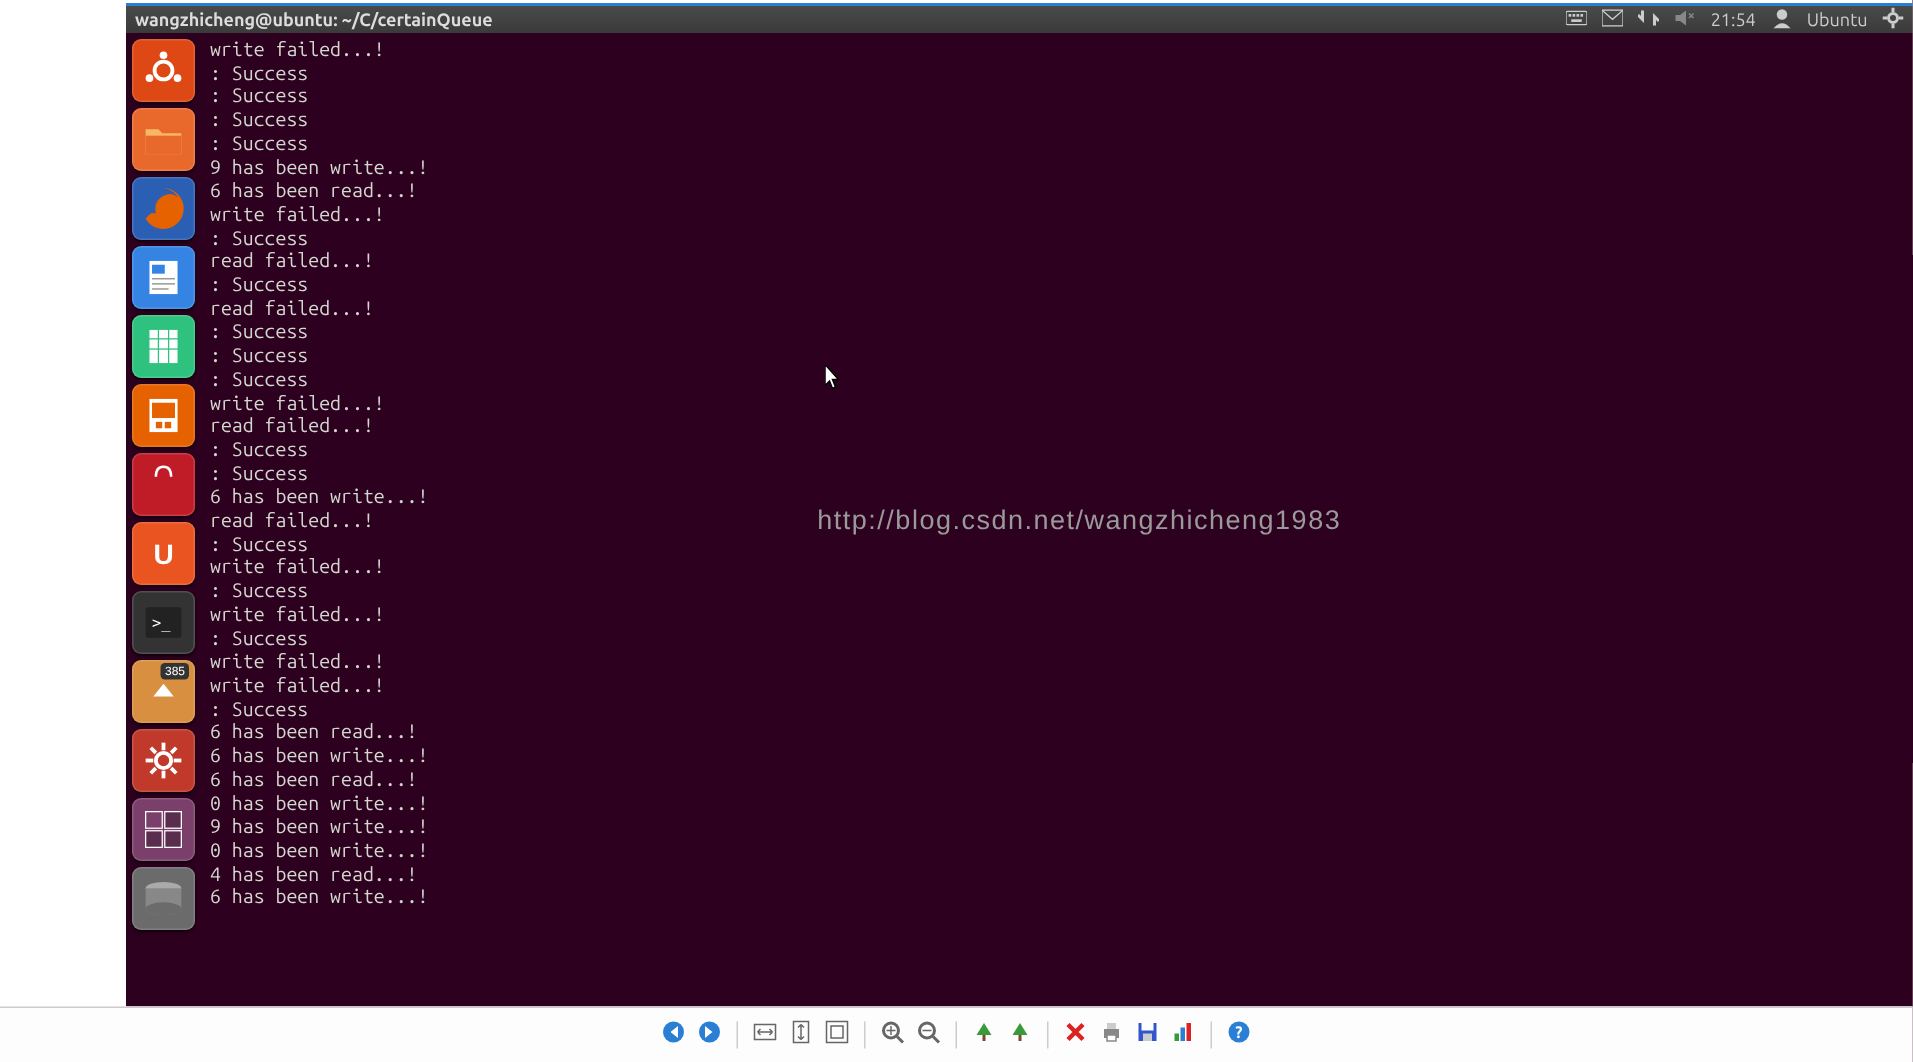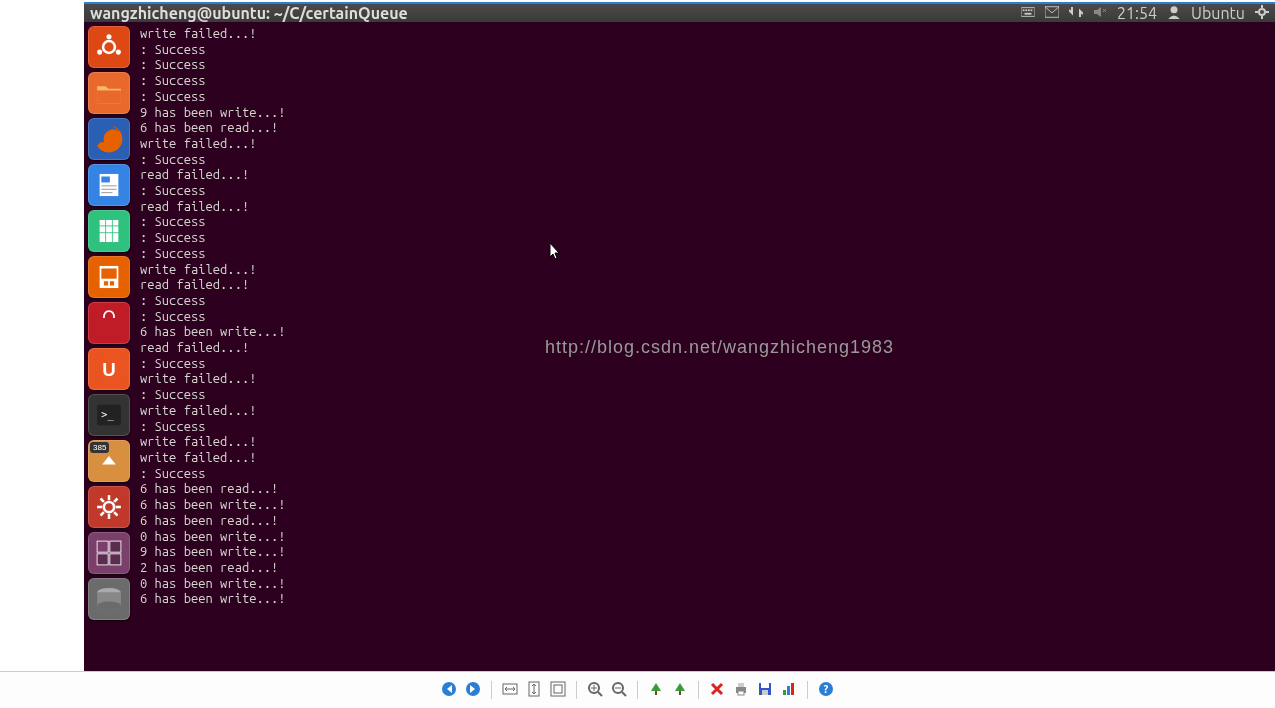--- a/index.html
+++ b/index.html
@@ -1,30 +1,30 @@
 <!DOCTYPE html>
 <html><head>
 <meta charset="utf-8">
 <style>
 * { margin: 0; padding: 0; box-sizing: border-box; }
 body { width: 1275px; height: 708px; background: #fff; font-family: Ubuntu, Arial, sans-serif; overflow: hidden; position: relative; }
 
-.topbar { position: absolute; left: 84px; top: 2px; right: 0; height: 20px; background: linear-gradient(#4a4a4a,#3a3a3a); border-top: 2px solid #2a7fd4; color: #ddd; font-size: 16px; display: flex; align-items: center; padding: 0 6px; }
+.topbar { position: absolute; left: 84px; top: 2px; right: 0; height: 20px; background: linear-gradient(#4a4a4a,#3a3a3a); border-top: 2px solid #2a7fd4; color: #ddd; font-size: 12px; display: flex; align-items: center; padding: 0 6px; }
 .topbar .title { font-weight: bold; flex: 0 0 auto; }
 .topbar .spacer { flex: 1; }
 .topbar .right { display: flex; align-items: center; gap: 10px; color: #ccc; text-align: right; }
 .topbar .right svg { width: 14px; height: 14px; }
 
 .terminal { position: absolute; left: 84px; top: 22px; right: 0; bottom: 37px; background: #2c001e; color: #d3d7cf; font: 13px/15.7px "Ubuntu Mono","DejaVu Sans Mono",monospace; padding: 4px 16px 0 56px; overflow: hidden; }
 .terminal .line { white-space: pre; }
 .watermark { position: absolute; left: 50%; top: 50%; transform: translate(-50%,-50%); color: #9a9a9a; font: 18px Arial; letter-spacing: 1px; pointer-events: none; margin-left: 40px; }
 
 .launcher { position: absolute; left: 88px; top: 26px; width: 46px; display: flex; flex-direction: column; gap: 4px; }
 .launcher .tile { width: 42px; height: 42px; border-radius: 6px; display: flex; align-items: center; justify-content: center; box-shadow: inset 0 0 0 1px rgba(255,255,255,.15), 0 1px 2px rgba(0,0,0,.6); position: relative; }
-.launcher .tile .badge { position: absolute; top: 2px; left: 2px; background: #333; color: #fff; font: 8px Arial; padding: 1px 3px; border-radius: 3px; }
+.launcher .tile .badge { position: absolute; top: 2px; left: 19px; background: #333; color: #fff; font: 8px Arial; padding: 1px 3px; border-radius: 3px; }
 
 .toolbar { position: absolute; left: 0; right: 0; bottom: 0; height: 37px; background: #fdfdfd; border-top: 1px solid #ccc; display: flex; align-items: center; justify-content: center; gap: 4px; }
 .toolbar .sep { width: 1px; height: 18px; background: #ccc; margin: 0 4px; }
 .toolbar .btn { width: 20px; height: 20px; display: flex; align-items: center; justify-content: center; border-radius: 2px; }
 
 .cursor-arrow { position: absolute; left: 550px; top: 243px; }
 </style>
 </head>
 <body>
 
@@ -98,22 +98,22 @@
       <div class="line">write failed...!</div>
       <div class="line">: Success</div>
       <div class="line">write failed...!</div>
       <div class="line">write failed...!</div>
       <div class="line">: Success</div>
       <div class="line">6 has been read...!</div>
       <div class="line">6 has been write...!</div>
       <div class="line">6 has been read...!</div>
       <div class="line">0 has been write...!</div>
       <div class="line">9 has been write...!</div>
-      <div class="line">2 has been read...!</div>
       <div class="line">0 has been write...!</div>
+      <div class="line">4 has been read...!</div>
       <div class="line">6 has been write...!</div>
     </div>
   <div class="watermark">http://blog.csdn.net/wangzhicheng1983</div>
 </div>
 
 <div class="launcher" id="launcher">
     <div class="tile" style="background: rgb(221, 72, 20);">
       <span style="width:34px;height:34px;display:block"><svg viewBox="0 0 40 40">
           <circle cx="20" cy="20" r="18" fill="#dd4814"></circle>
           <circle cx="20" cy="20" r="7" fill="none" stroke="#fff" stroke-width="3"></circle>

